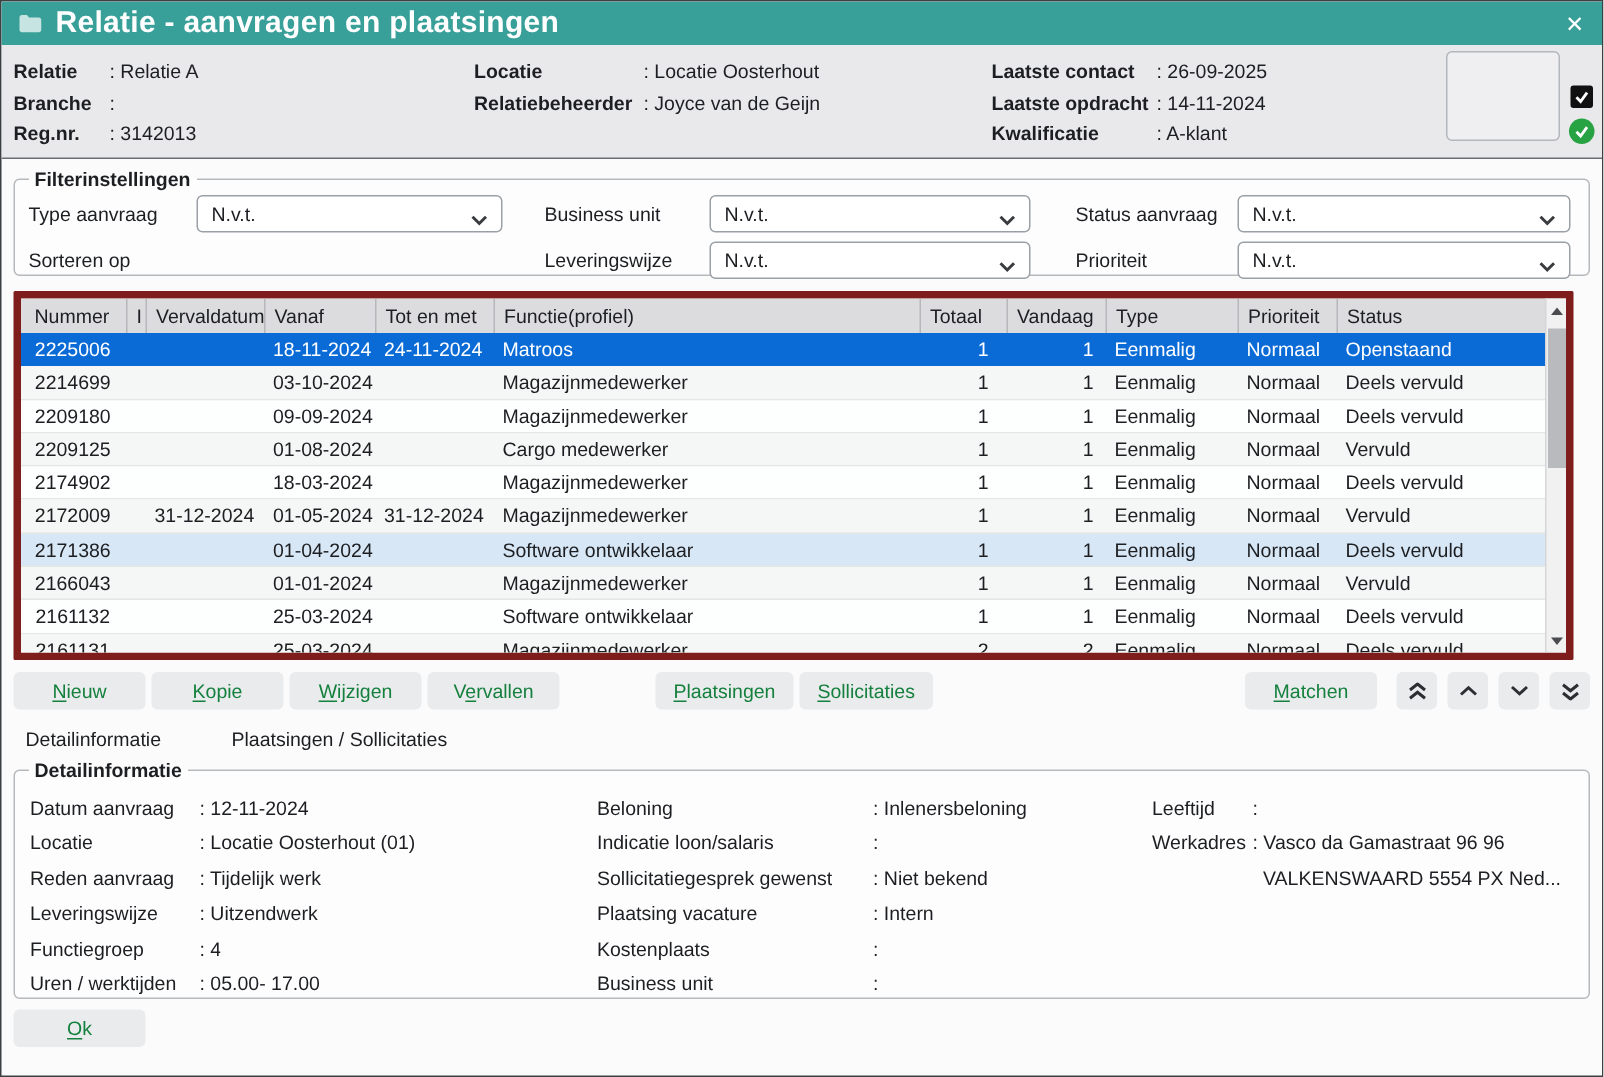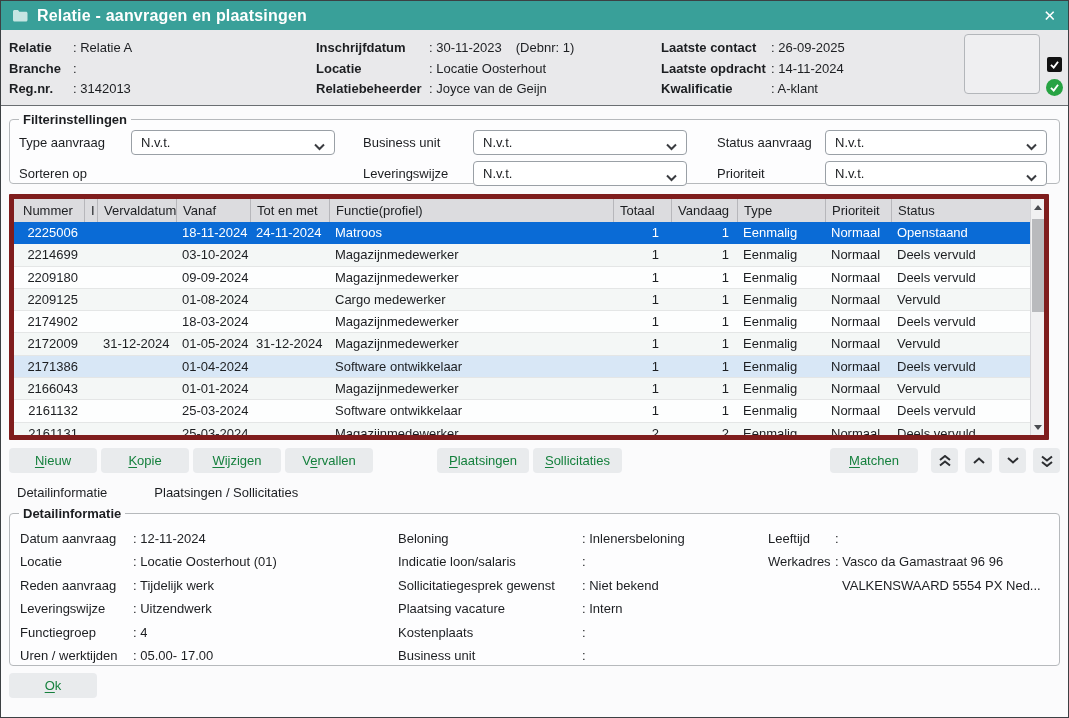--- a/index.html
+++ b/index.html
@@ -4,21 +4,21 @@
 <style>
   * { box-sizing: border-box; margin: 0; padding: 0; }
   html,body { background:#ffffff; }
   body { font-family: "Liberation Sans", "DejaVu Sans", sans-serif; font-size:13px; color:#1c1e21; }
 
   .window { width:1069px; height:718px; border:1px solid #3c4043; background:#fbfbfc; overflow:hidden; position:relative; }
 
   
   .titlebar { height:29px; background:#39A099; color:#ffffff; display:flex; align-items:center; padding:0 11px; position:relative; }
   .titlebar .ticon { display:flex; align-items:center; margin-right:9px; }
-  .titlebar .ttext { font-weight:bold; font-size:16px; letter-spacing:.2px; }
+  .titlebar .ttext { font-weight:bold; font-size:20px; letter-spacing:.2px; }
   .close-btn { position:absolute; right:12px; top:0; height:29px; display:flex; align-items:center; color:#fff; font-size:15px; font-weight:bold; cursor:default; }
 
   
   .hdr { background:#e9e9eb; border-bottom:1px solid #6a6e72; height:76px; padding:8px 0 0 8px; position:relative; }
   .hdr-grid { display:grid; grid-template-columns:307px 345px auto; }
   .hrow { line-height:20.5px; white-space:nowrap; }
   .hlabel { font-weight:bold; display:inline-block; }
   .hg1 .hlabel { width:64px; }
   .hg2 .hlabel { width:113px; }
   .hg3 .hlabel { width:110px; }
@@ -49,21 +49,21 @@
   .table-wrap { display:flex; margin:10px 0 0 8px; width:1040px; height:246px; border:5px solid #7f1d1d; border-radius:1px; background:#fff; }
   .tgrid { flex:1; overflow:hidden; }
   .thead, .trow { display:grid; grid-template-columns:71px 13px 79px 74px 79px 284px 58px 66px 88px 66px 1fr; }
   .thead { background:#dcdcdf; height:23px; line-height:23px; }
   .thcell { padding-left:6px; border-right:1px solid #b7b7bb; white-space:nowrap; overflow:hidden; }
   .thcell:last-child { border-right:none; }
   .thead .h-num { padding-left:9px; }
   .trow { height:22.3px; line-height:22.3px; border-bottom:1px solid #e4e6e6; background:#fdfefe; }
   .trow:nth-child(even) { background:#f4f7f6; }
   .tcell { white-space:nowrap; overflow:hidden; padding-left:5px; }
-  .tcell.c0 { text-align:right; padding-right:7px; }
+  .tcell.c0 { text-align:center; padding-right:7px; }
   .tcell.c6 { text-align:right; padding-right:13px; }
   .tcell.c7 { text-align:right; padding-right:9px; }
   .trow.selected { background:#0A6BD6; color:#ffffff; border-bottom-color:#0A6BD6; }
   .trow.highlight { background:#d8e7f6; }
 
   .vscroll { width:14px; background:#f1f1f2; border-left:1px solid #d6d6d9; display:flex; flex-direction:column; align-items:center; }
   .varrow { height:16px; width:100%; display:flex; align-items:center; justify-content:center; }
   .tri-up { width:0; height:0; border-left:4px solid transparent; border-right:4px solid transparent; border-bottom:5px solid #4a4c50; }
   .tri-down { width:0; height:0; border-left:4px solid transparent; border-right:4px solid transparent; border-top:5px solid #4a4c50; }
   .vthumb { width:12px; height:93px; background:#b9babd; margin-top:4px; }
@@ -116,21 +116,20 @@
   </div>
 
   <div class="hdr">
     <div class="hdr-grid">
       <div class="hg1">
         <div class="hrow"><span class="hlabel">Relatie</span><span class="hval">Relatie A</span></div>
         <div class="hrow"><span class="hlabel">Branche</span><span class="hval"></span></div>
         <div class="hrow"><span class="hlabel">Reg.nr.</span><span class="hval">3142013</span></div>
       </div>
       <div class="hg2">
-        <div class="hrow"><span class="hlabel">Inschrijfdatum</span><span class="hval">30-11-2023</span><span class="hextra">(Debnr: 1)</span></div>
         <div class="hrow"><span class="hlabel">Locatie</span><span class="hval">Locatie Oosterhout</span></div>
         <div class="hrow"><span class="hlabel">Relatiebeheerder</span><span class="hval">Joyce van de Geijn</span></div>
       </div>
       <div class="hg3">
         <div class="hrow"><span class="hlabel">Laatste contact</span><span class="hval">26-09-2025</span></div>
         <div class="hrow"><span class="hlabel">Laatste opdracht</span><span class="hval">14-11-2024</span></div>
         <div class="hrow"><span class="hlabel">Kwalificatie</span><span class="hval">A-klant</span></div>
       </div>
     </div>
     <div class="photo-box"></div>

